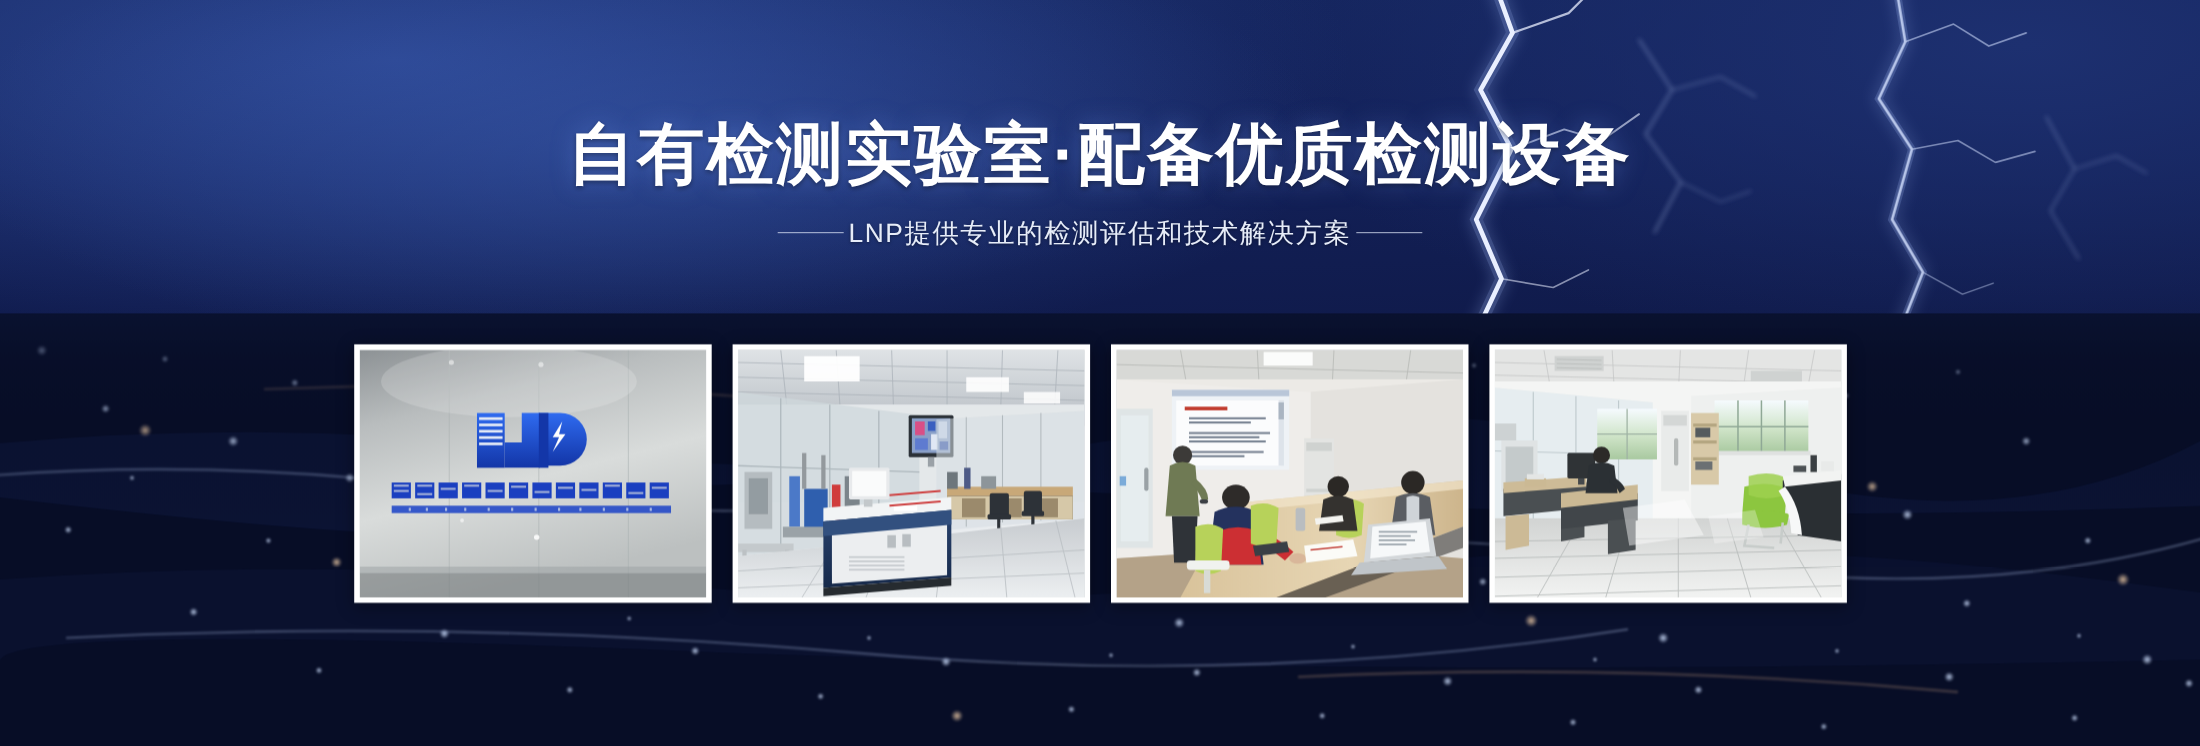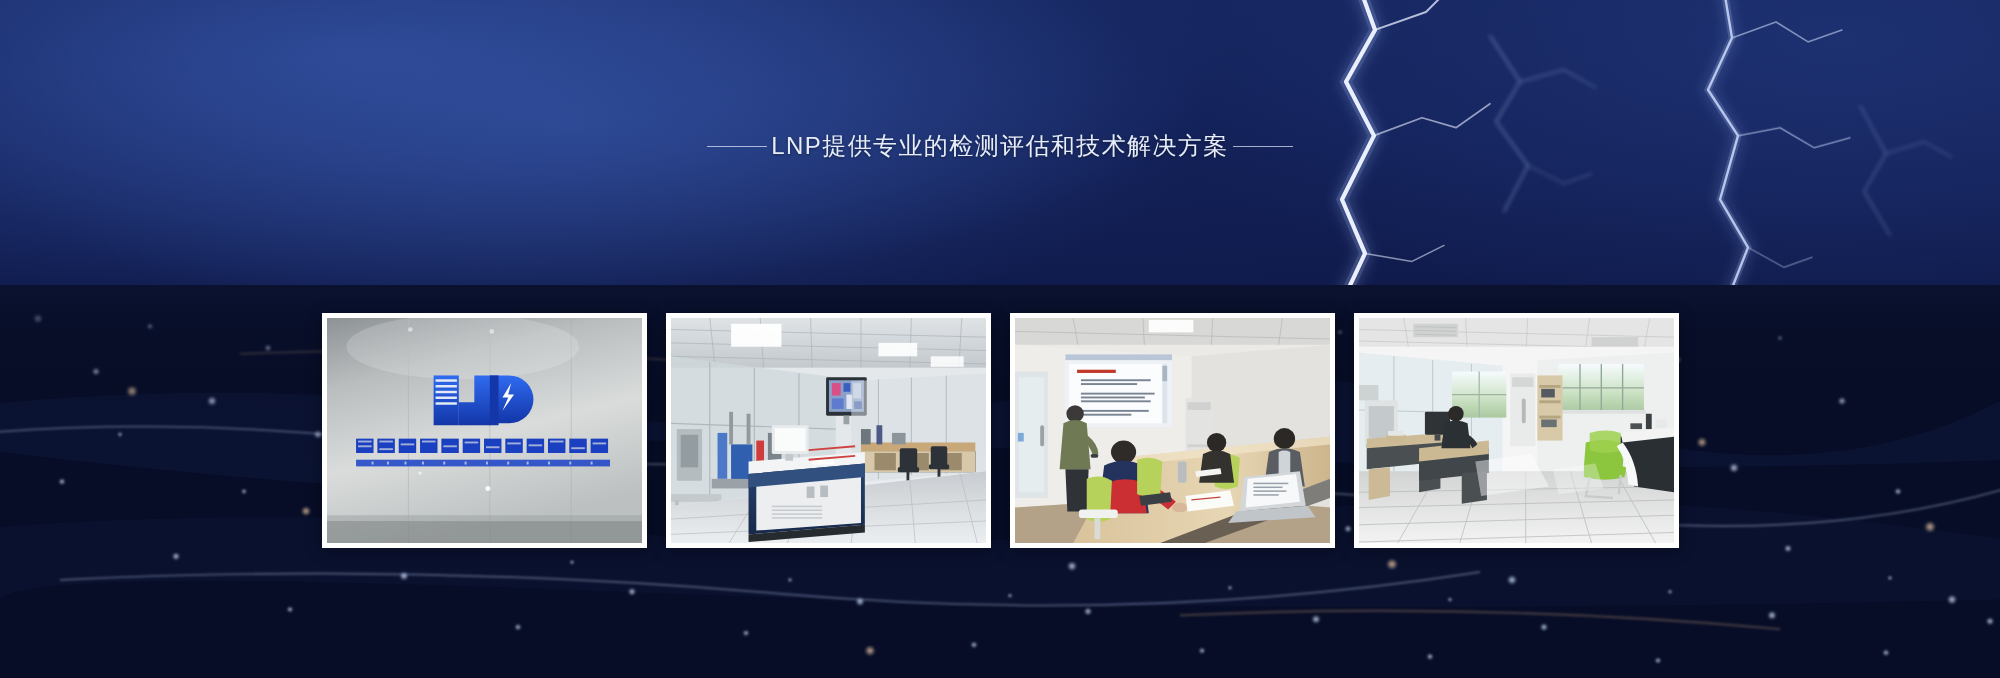--- a/index.html
+++ b/index.html
@@ -266,20 +266,21 @@
         <g stroke="#ffc79a" stroke-opacity=".22" stroke-width="2.4" fill="none">
           <path d="M240 70 Q520 58 800 88"></path>
           <path d="M1180 336 Q1480 322 1780 350"></path>
         </g>
       </g>
     </svg>
     <div class="city-veil"></div>
   </div>
 
   <div class="head">
+    <h1 class="title">自有检测实验室·配备优质检测设备</h1>
     <div class="sub-row">
       <span class="sub-rule"></span>
       <span class="subtitle">LNP提供专业的检测评估和技术解决方案</span>
       <span class="sub-rule"></span>
     </div>
   </div>
 
   <div class="strip">
 
     <div class="shot">

